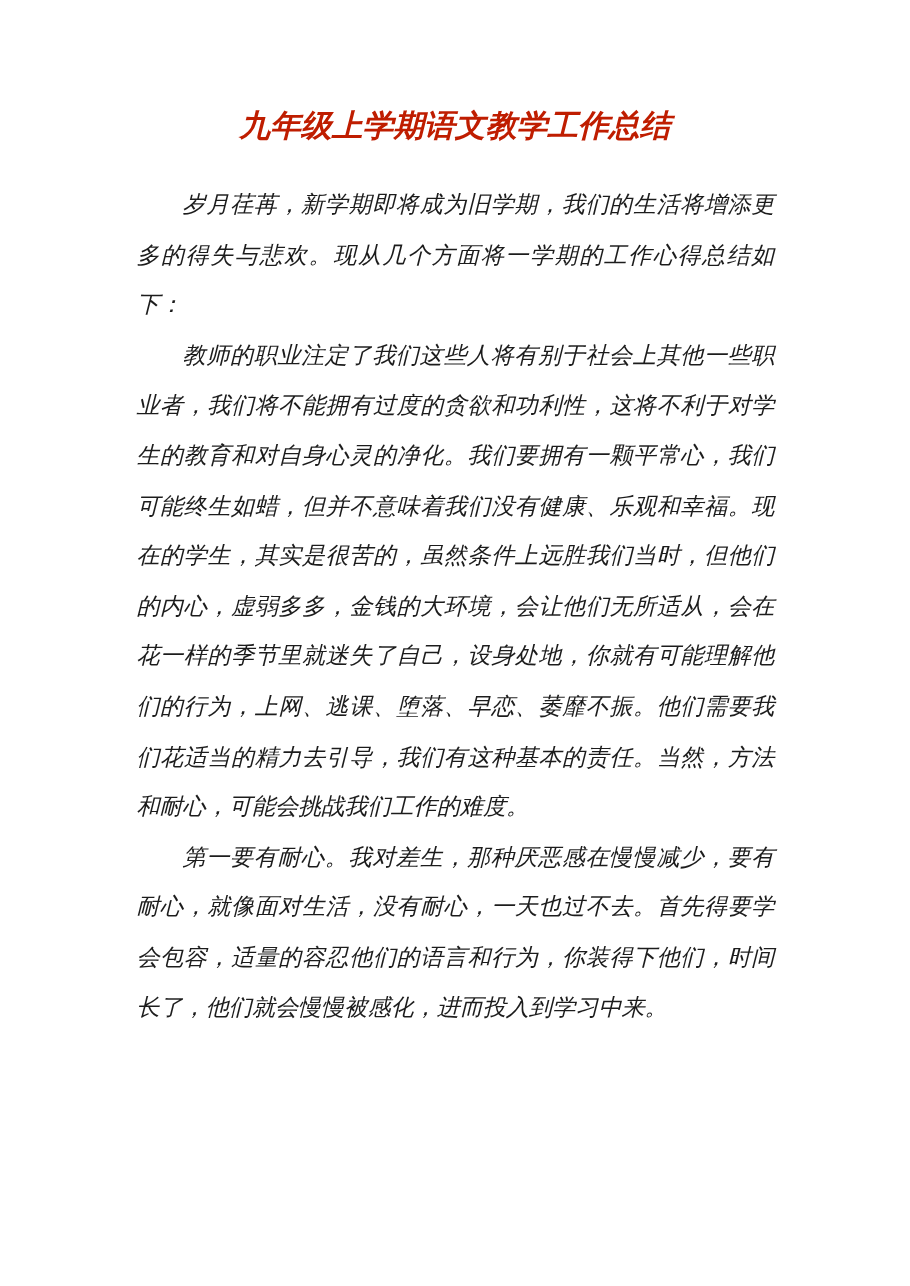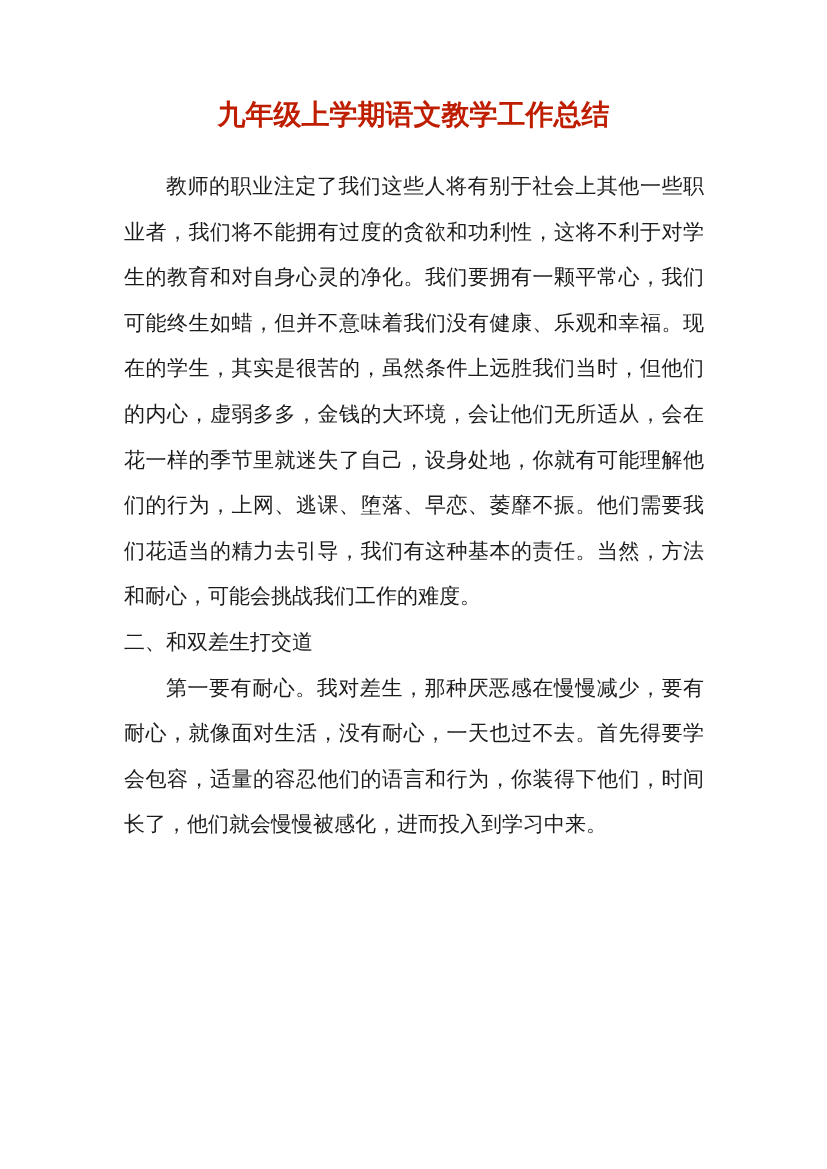--- a/index.html
+++ b/index.html
@@ -8,20 +8,21 @@
     background: #ffffff;
   }
   .page {
     position: relative;
     width: 827px;
     height: 1169px;
     margin: 0 auto;
     background: #ffffff;
     overflow: hidden;
     font-family: "DejaVu Serif", "Liberation Serif", serif;
+    font-style: italic;
   }
   .doc-title {
     position: absolute;
     top: 93px;
     left: 0;
     width: 100%;
     margin: 0;
     text-align: center;
     font-size: 28px;
     line-height: 44px;
@@ -50,17 +51,17 @@
     text-indent: 0;
     font-weight: normal;
   }
 </style>
 </head>
 <body>
 
 <div class="page">
   <h1 class="doc-title" style="color: rgb(191, 29, 0);">九年级上学期语文教学工作总结</h1>
   <div class="doc-body" id="doc-body" style="color: rgb(28, 28, 28);">
+      <p class="para-indent para-body">岁月荏苒，新学期即将成为旧学期，我们的生活将增添更多的得失与悲欢。现从几个方面将一学期的工作心得总结如下：</p>
       <p class="para-indent para-body">教师的职业注定了我们这些人将有别于社会上其他一些职业者，我们将不能拥有过度的贪欲和功利性，这将不利于对学生的教育和对自身心灵的净化。我们要拥有一颗平常心，我们可能终生如蜡，但并不意味着我们没有健康、乐观和幸福。现在的学生，其实是很苦的，虽然条件上远胜我们当时，但他们的内心，虚弱多多，金钱的大环境，会让他们无所适从，会在花一样的季节里就迷失了自己，设身处地，你就有可能理解他们的行为，上网、逃课、堕落、早恋、萎靡不振。他们需要我们花适当的精力去引导，我们有这种基本的责任。当然，方法和耐心，可能会挑战我们工作的难度。</p>
-      <p class="para-heading">二、和双差生打交道</p>
       <p class="para-indent para-body">第一要有耐心。我对差生，那种厌恶感在慢慢减少，要有耐心，就像面对生活，没有耐心，一天也过不去。首先得要学会包容，适量的容忍他们的语言和行为，你装得下他们，时间长了，他们就会慢慢被感化，进而投入到学习中来。</p>
     </div>
 </div>
 
 </body></html>

